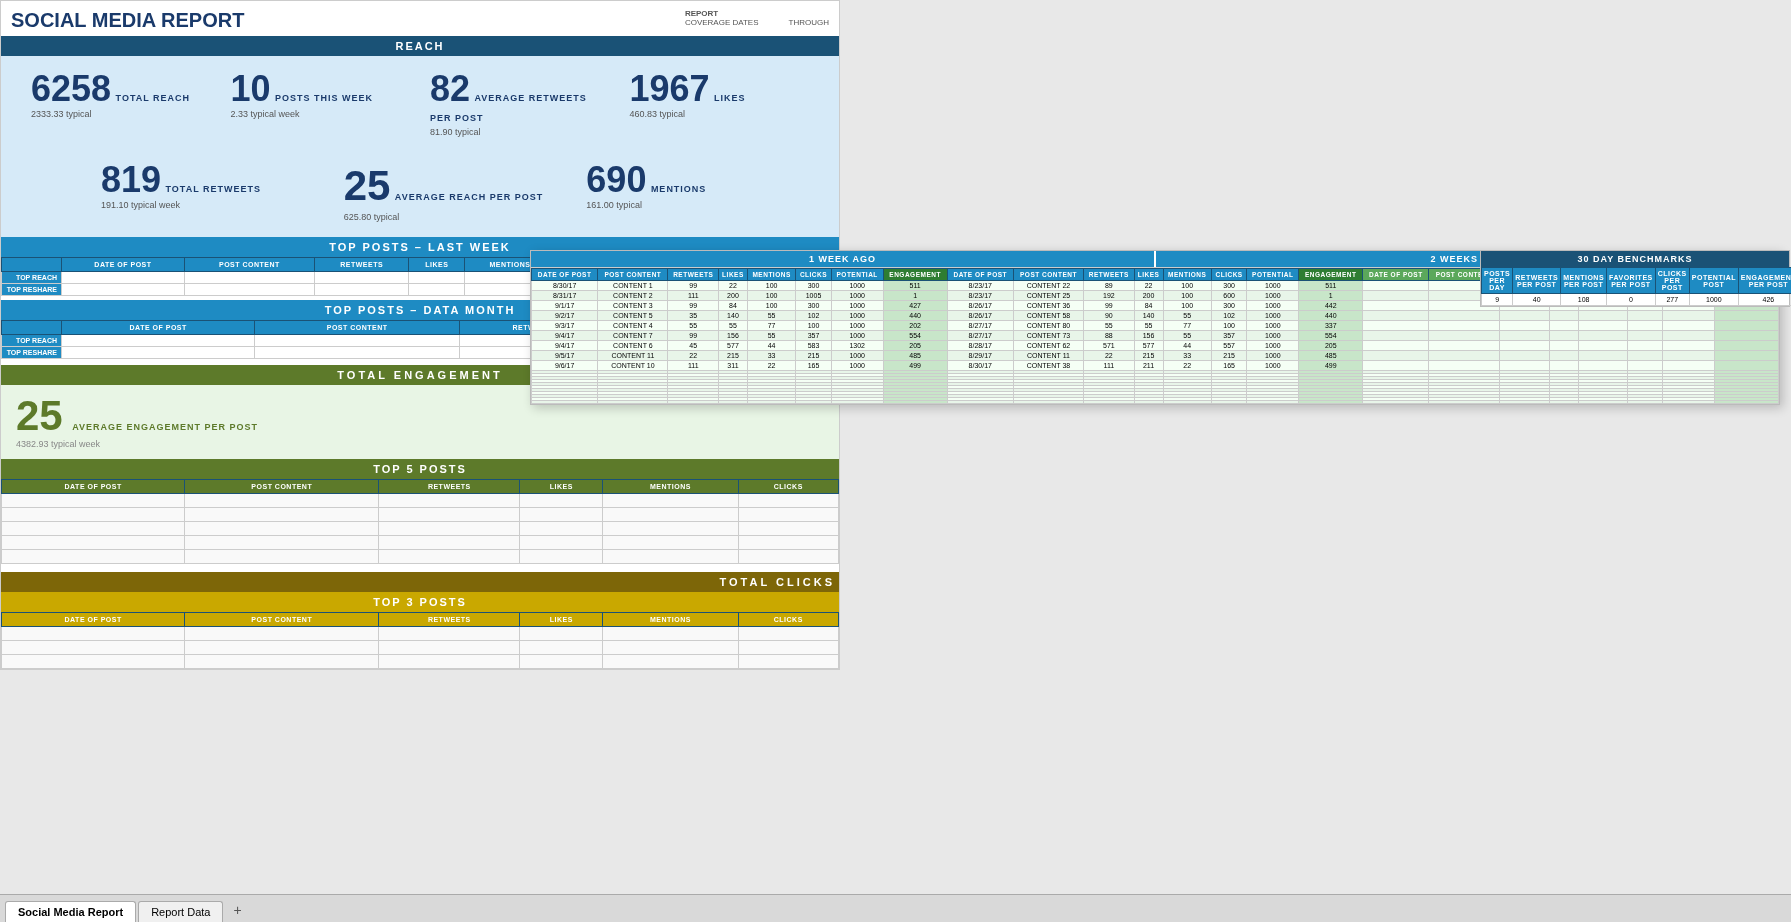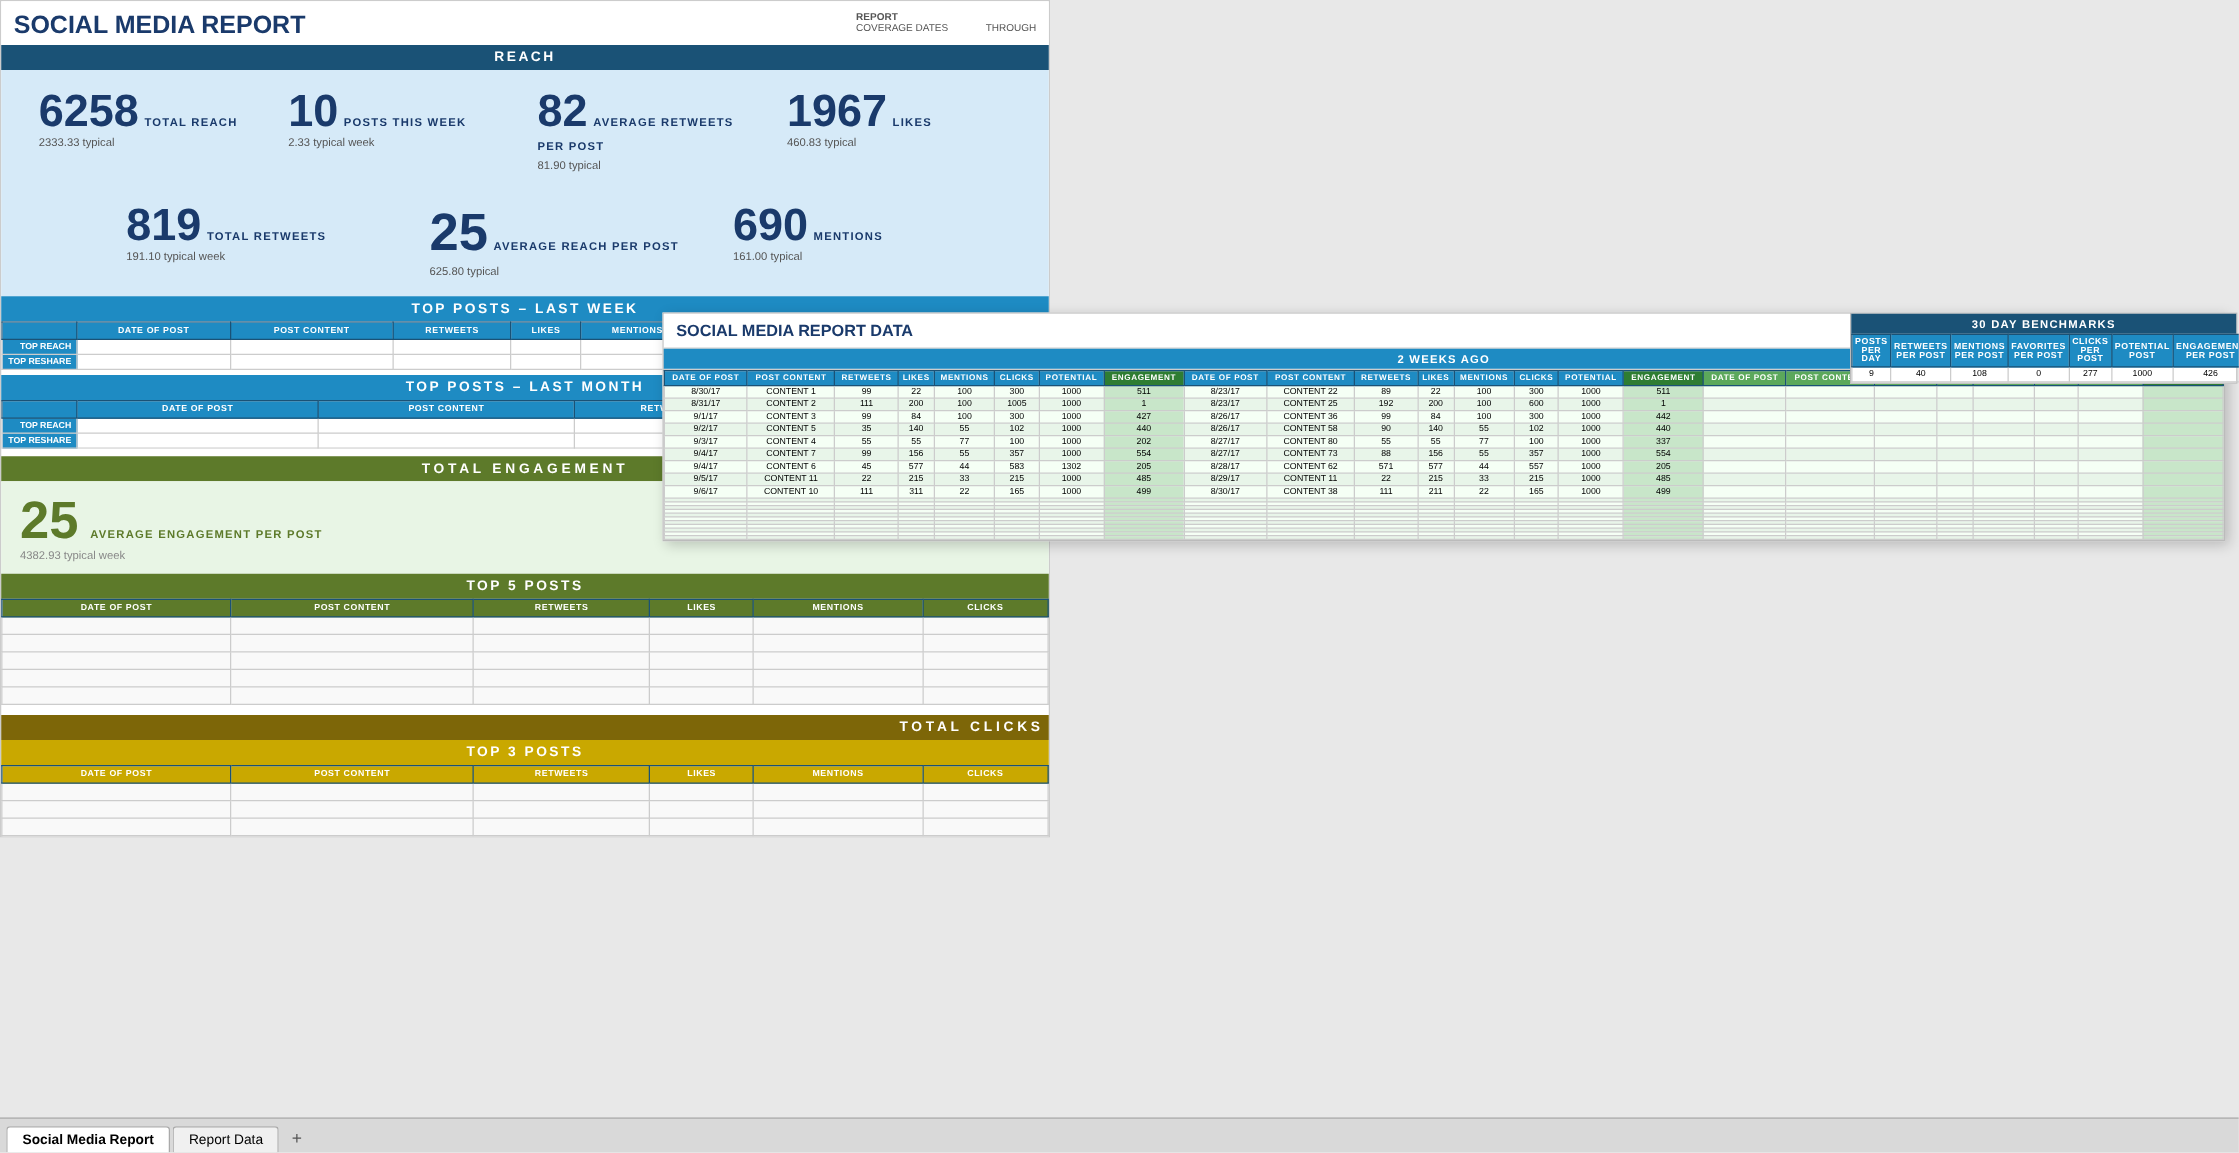--- a/index.html
+++ b/index.html
@@ -386,21 +386,21 @@
           <td></td>
           <td></td>
           <td></td>
           <td></td>
           <td></td>
         </tr>
       </tbody>
     </table>
   </div>
 
-  <div class="section-header top-posts-header" style="margin-top:4px;">TOP POSTS – LAST MONTH</div>
+  <div class="section-header top-posts-header" style="margin-top:4px;">TOP POSTS – DATA MONTH</div>
   <div class="table-container">
     <table class="top-posts-last-month">
       <thead>
         <tr>
           <th style="background:#1e8bc3;width:60px;"></th>
           <th>DATE OF POST</th>
           <th>POST CONTENT</th>
           <th>RETWEETS</th>
           <th>LIKES</th>
           <th>MENTIONS</th>
@@ -532,26 +532,26 @@
           <td></td>
           <td></td>
           <td></td>
         </tr>
     </tbody>
   </table>
 </div>
 
 <div class="data-sheet">
 
-  <div class="data-sheet-header">SOCIAL MEDIA REPORT DATA</div>
 
   <div style="display:flex;">
     <div style="flex:1;">
 
       <div style="display:flex;border-bottom:1px solid #ccc;">
+        <div style="flex:2.5;background:#1e8bc3;color:#fff;font-size:9px;font-weight:bold;text-align:center;padding:3px;letter-spacing:1px;border-right:2px solid #fff;">1 WEEK AGO</div>
         <div style="flex:2.5;background:#1e8bc3;color:#fff;font-size:9px;font-weight:bold;text-align:center;padding:3px;letter-spacing:1px;">2 WEEKS AGO</div>
       </div>
 
       <table class="data-main-table">
         <thead>
           <tr>
 
             <th>DATE OF POST</th>
             <th>POST CONTENT</th>
             <th>RETWEETS</th>

